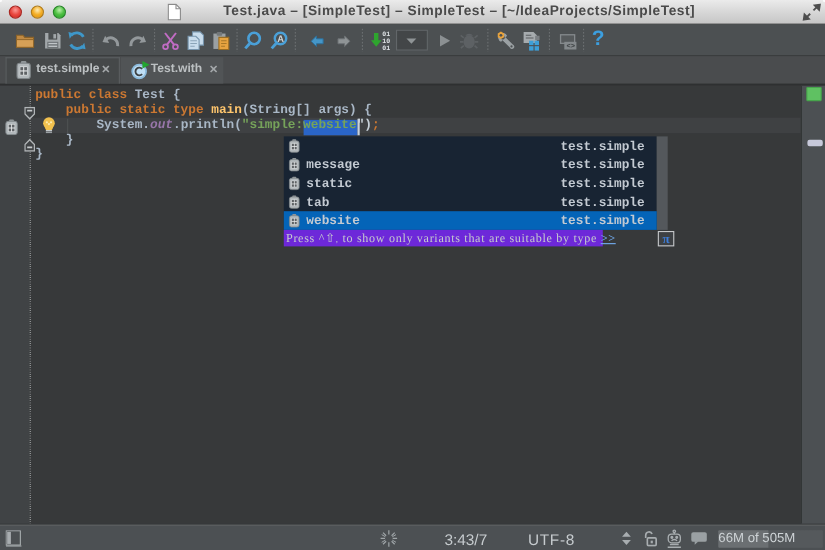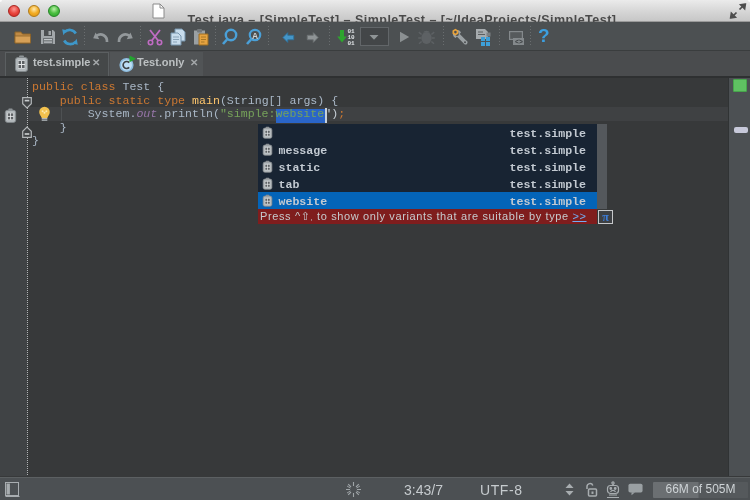--- a/index.html
+++ b/index.html
@@ -7,22 +7,22 @@
   body { position:relative; font-family:"Liberation Sans", sans-serif; }
   .abs { position:absolute; }
   
   #titlebar { left:0; top:0; width:750px; height:22px;
     background:linear-gradient(#ebebeb,#d4d4d4 60%,#c7c7c7);
     border-bottom:1px solid #9a9a9a; }
   .tl { position:absolute; top:5px; width:12px; height:12px; border-radius:50%; }
   #tl-red   { left:8px;  background:radial-gradient(circle at 50% 32%, #f98f8a 6%, #e94840 50%, #ce241d 100%); border:0.5px solid #a82520;}
   #tl-yel   { left:28px; background:radial-gradient(circle at 50% 32%, #fde4a2 6%, #f3ad25 50%, #dd920e 100%); border:0.5px solid #b07b1a;}
   #tl-grn   { left:48px; background:radial-gradient(circle at 50% 32%, #aeeb9d 6%, #4cbe41 50%, #27a52a 100%); border:0.5px solid #268527;}
-  #title-txt { left:172px; top:13px; width:460px; height:16px; font-size:12.5px; font-weight:bold; color:#4a4a4a;
-     text-align:center; white-space:nowrap; letter-spacing:0.48px;}
+  #title-txt { left:172px; top:3px; width:460px; height:16px; font-size:12.5px; font-weight:bold; color:#4a4a4a;
+     text-align:right; white-space:nowrap; letter-spacing:0.48px;}
   
   #toolbar { left:0; top:22px; width:750px; height:29px; background:#4c5052; border-bottom:1px solid #3a3d3e;}
   .sep { position:absolute; top:4px; width:1px; height:21px;
      background-image:linear-gradient(#6a6e70 40%, rgba(0,0,0,0) 0%);
      background-size:1px 3px; }
   .ticon { position:absolute; top:5px; width:20px; height:20px; }
   
   #tabbar { left:0; top:51px; width:750px; height:27px; background:#4a4c4e; border-bottom:2px solid #2e3031;}
   #tab1 { left:5px; top:1px; width:104px; height:24px; background:#454849;
      border:1px solid #5b5f61; border-bottom:none;}
@@ -32,50 +32,50 @@
   
   #editor { left:0; top:78px; width:750px; height:398px; background:#37393a; }
   #gutter { left:0; top:0; width:27px; height:398px; background:#404345; }
   #foldline { left:27px; top:0; width:1px; height:398px;
      background-image:linear-gradient(#b2b5b7 50%, rgba(0,0,0,0) 0%); background-size:1px 2px;}
   #caretrow { left:28px; top:29px; width:700px; height:14px; background:#3f4143; }
   #stripe { left:728px; top:0; width:22px; height:398px; background:#4c5053; border-left:1px solid #303334;}
   #sq-green { left:733px; top:1px; width:14px; height:13px; background:#5fc162; border:1px solid #47a54c; border-radius:1px;}
   #thumb { left:734px; top:49px; width:14px; height:6px; background:#c7c9da; border-radius:2px; }
   pre.code { position:absolute; left:32px; top:2px; font-family:"Liberation Mono", monospace;
-     font-size:11.6px; font-weight:normal; line-height:13.5px; color:#a9b7c6; }
+     font-size:11.6px; font-weight:bold; line-height:13.5px; color:#a9b7c6; }
   .kw { color:#cc7832; }
   .mn { color:#ffc66d; }
   .st { color:#76a35a; }
   .fl { color:#9876aa; font-style:italic; }
   .sc { color:#cc7832; }
   #sel { left:276px; top:31px; width:49px; height:14px; background:#2a65c8; }
   #caret { left:325px; top:30px; width:2px; height:15px; background:#c8d2dc; }
   #indent { left:61px; top:30px; width:1px; height:13px; background:#4e5153; }
   
   
   #popup { left:258px; top:123.5px; width:339px; height:85.5px; background:#182433; }
   #pscroll { left:597px; top:123.5px; width:10px; height:85.5px; background:#54585c; }
   .prow { position:absolute; left:258px; width:339px; height:17px; }
   .prow .pic { position:absolute; left:4px; top:1px; width:11px; height:15px; }
   .prow .nm { position:absolute; left:20.5px; top:3px; font-family:"Liberation Mono", monospace;
       font-size:11.6px; font-weight:bold; color:#c3cad2; white-space:pre;}
   .prow .rt { position:absolute; right:11px; top:3px; font-family:"Liberation Mono", monospace;
       font-size:11.6px; font-weight:bold; color:#c3cad2; }
   #prow5 { background:#0464b8; width:339px; height:17.1px; }
-  #hintbar { left:258px; top:209px; width:339px; height:15px; background:#7f1d1d; }
+  #hintbar { left:258px; top:209px; width:290px; height:15px; background:#6d28d9;font-family:Liberation Serif, serif; }
   #hintbar .t { position:absolute; left:2px; top:1px; font-size:11px; letter-spacing:0.62px; color:#c6cbce; white-space:nowrap;}
   #hintbar a { color:#73aef2; text-decoration:underline; }
   #pibox { left:598px; top:210px; width:15px; height:14px; background:#3d4043; border:1px solid #c6c8ca;
      color:#3d7dd8; font-size:12px; font-weight:bold; text-align:center; line-height:12px; font-family:"Liberation Serif",serif;}
   
   #statusbar { left:0; top:477px; width:750px; height:23px; background:#4c5053; border-top:1px solid #5c6062;}
   .stxt { position:absolute; top:4px; font-size:14px; color:#c6cbce; }
   #membox { left:653px; top:4px; width:95px; height:16px; white-space:nowrap; background:linear-gradient(90deg,#6b6f72 0px,#6b6f72 45px,#55595c 46px); border-radius:1px;
-     font-size:12px; color:#ced3d6; text-align:center; line-height:15px;}
+     font-size:12px; color:#ced3d6; text-align:left; line-height:15px;}
 </style>
 </head>
 <body>
 
   <div id="titlebar" class="abs">
     <div class="abs" style="left:0;top:0;width:2px;height:2px;background:#fcfcfc;border-radius:0 0 2px 0;"></div>
     <div class="abs" style="left:748px;top:0;width:2px;height:2px;background:#fcfcfc;border-radius:0 0 0 2px;"></div>
     <div id="tl-red" class="tl"></div>
     <div id="tl-yel" class="tl"></div>
     <div id="tl-grn" class="tl"></div>
@@ -241,21 +241,21 @@
       <rect x="8" y="10" width="2.6" height="3" fill="#5d6164"></rect>
     </svg>
     <div class="tabtxt abs" style="left:33px">test.simple</div>
     <div class="tabx abs" style="left:92px">✕</div>
     <svg class="abs" style="left:115px;top:3px" width="23" height="19" viewBox="0 0 23 19">
       <circle cx="11.5" cy="11" r="6.3" fill="#bedef5"></circle>
       <circle cx="11.5" cy="11" r="6.3" fill="none" stroke="#8cbbdd" stroke-width="1.6"></circle>
       <path d="M14.2 8.6 A 3.5 3.5 0 1 0 14.2 13.4" fill="none" stroke="#3f4345" stroke-width="1.7"></path>
       <path d="M14.5 1.5 L21 4.8 L14.5 8.2 z" fill="#22a52f"></path>
     </svg>
-    <div class="tabtxt abs" style="left:137px">Test.only</div>
+    <div class="tabtxt abs" style="left:137px">Test.with</div>
     <div class="tabx abs" style="left:190px">✕</div>
   </div>
 
   <div id="editor" class="abs">
     <div id="gutter" class="abs"></div>
     <div id="foldline" class="abs"></div>
     <div id="caretrow" class="abs"></div>
     <div id="indent" class="abs"></div>
     <div id="sel" class="abs"></div>
     <pre class="code"><span class="kw">public class</span> Test {

